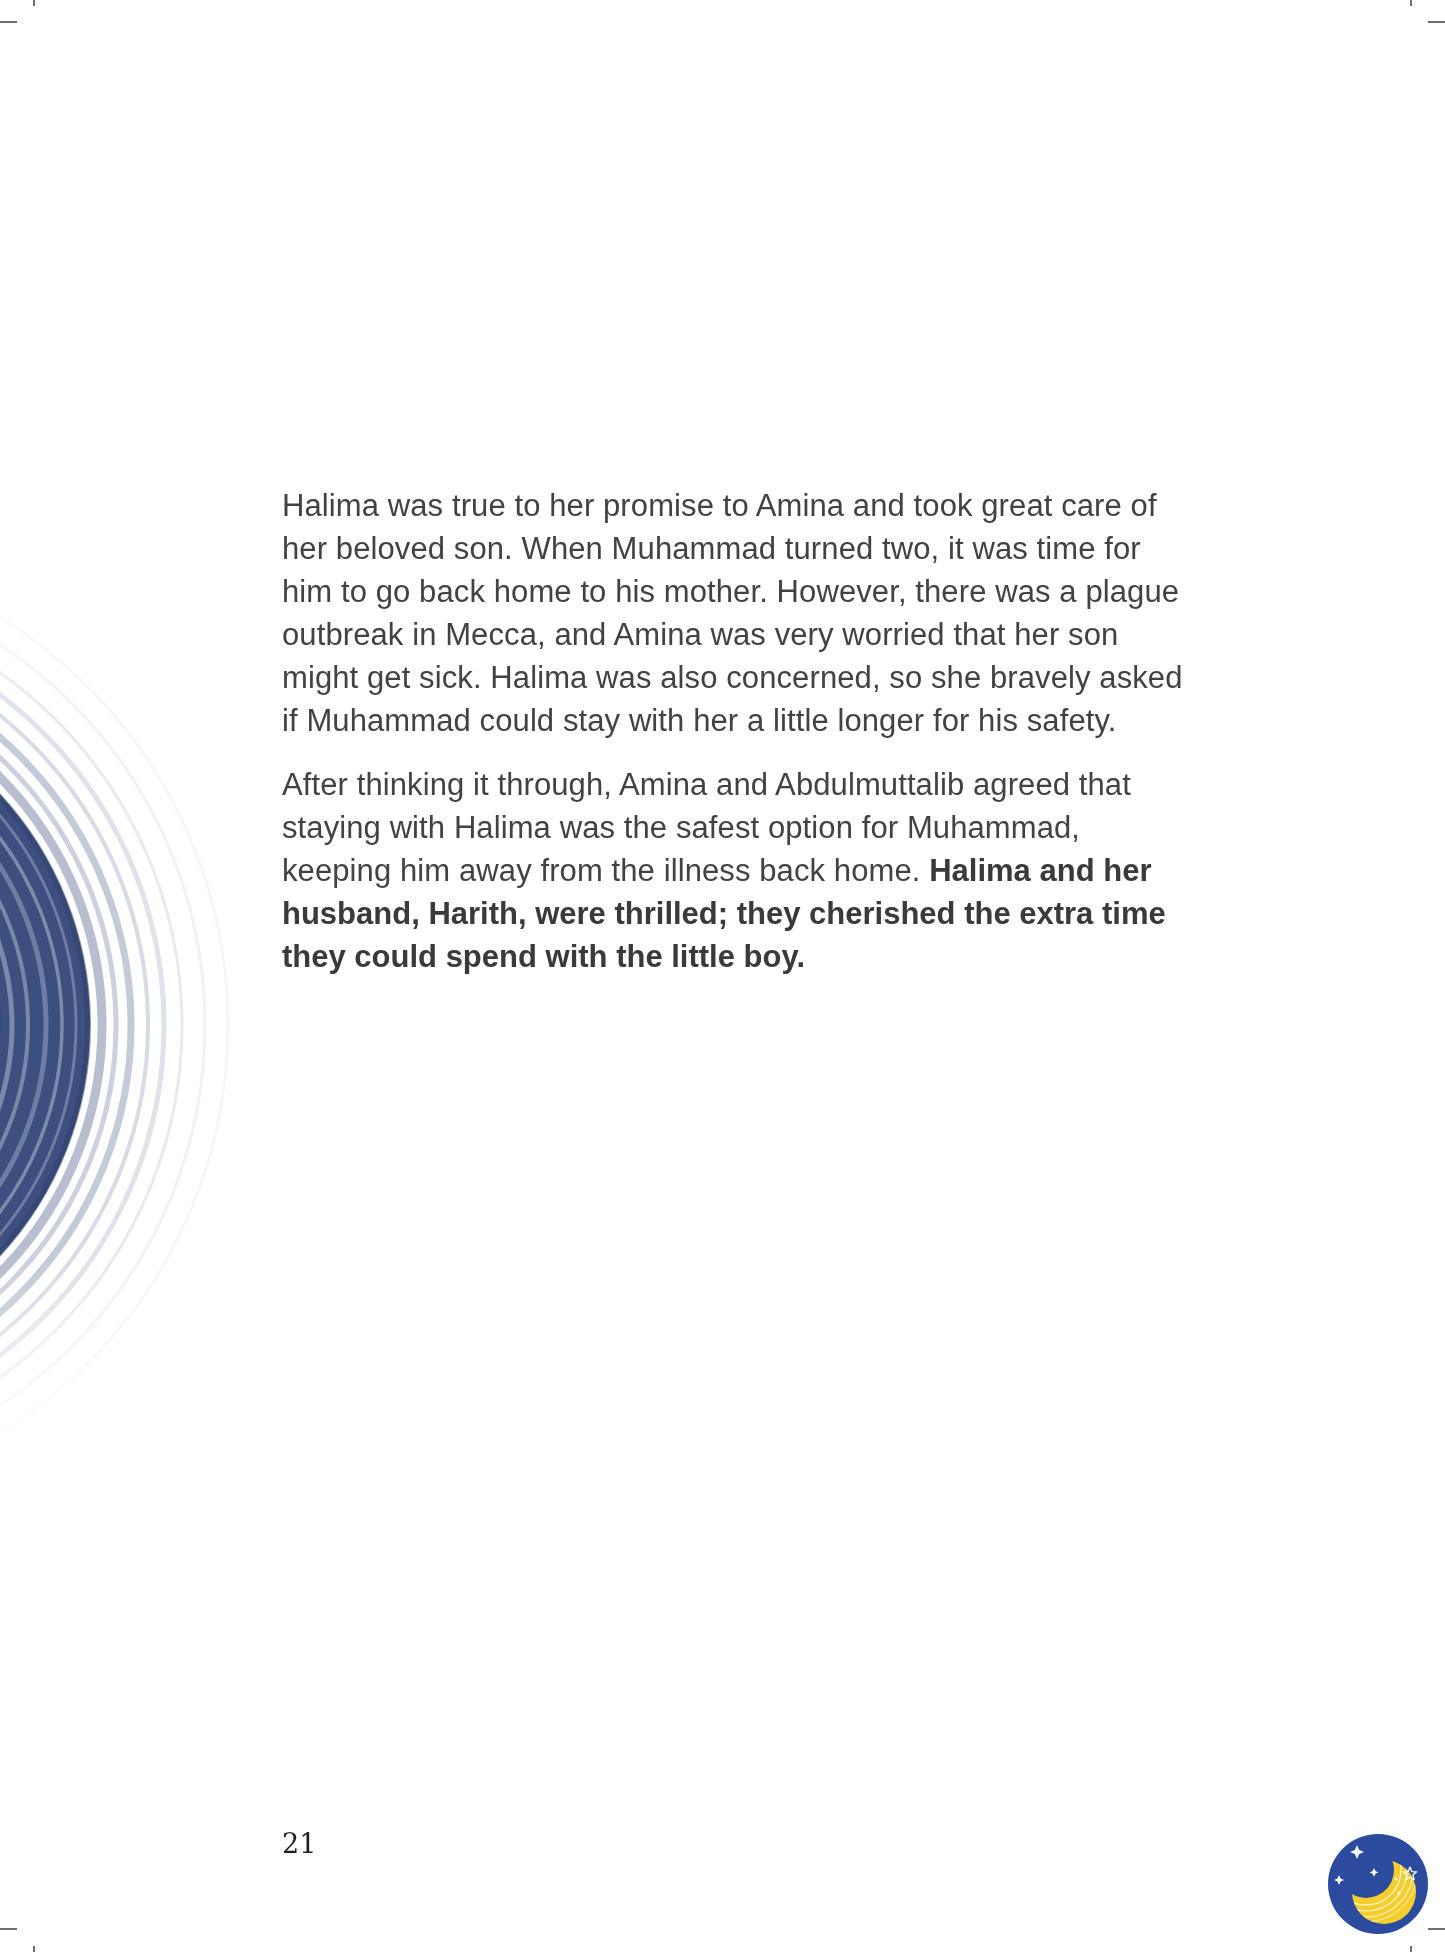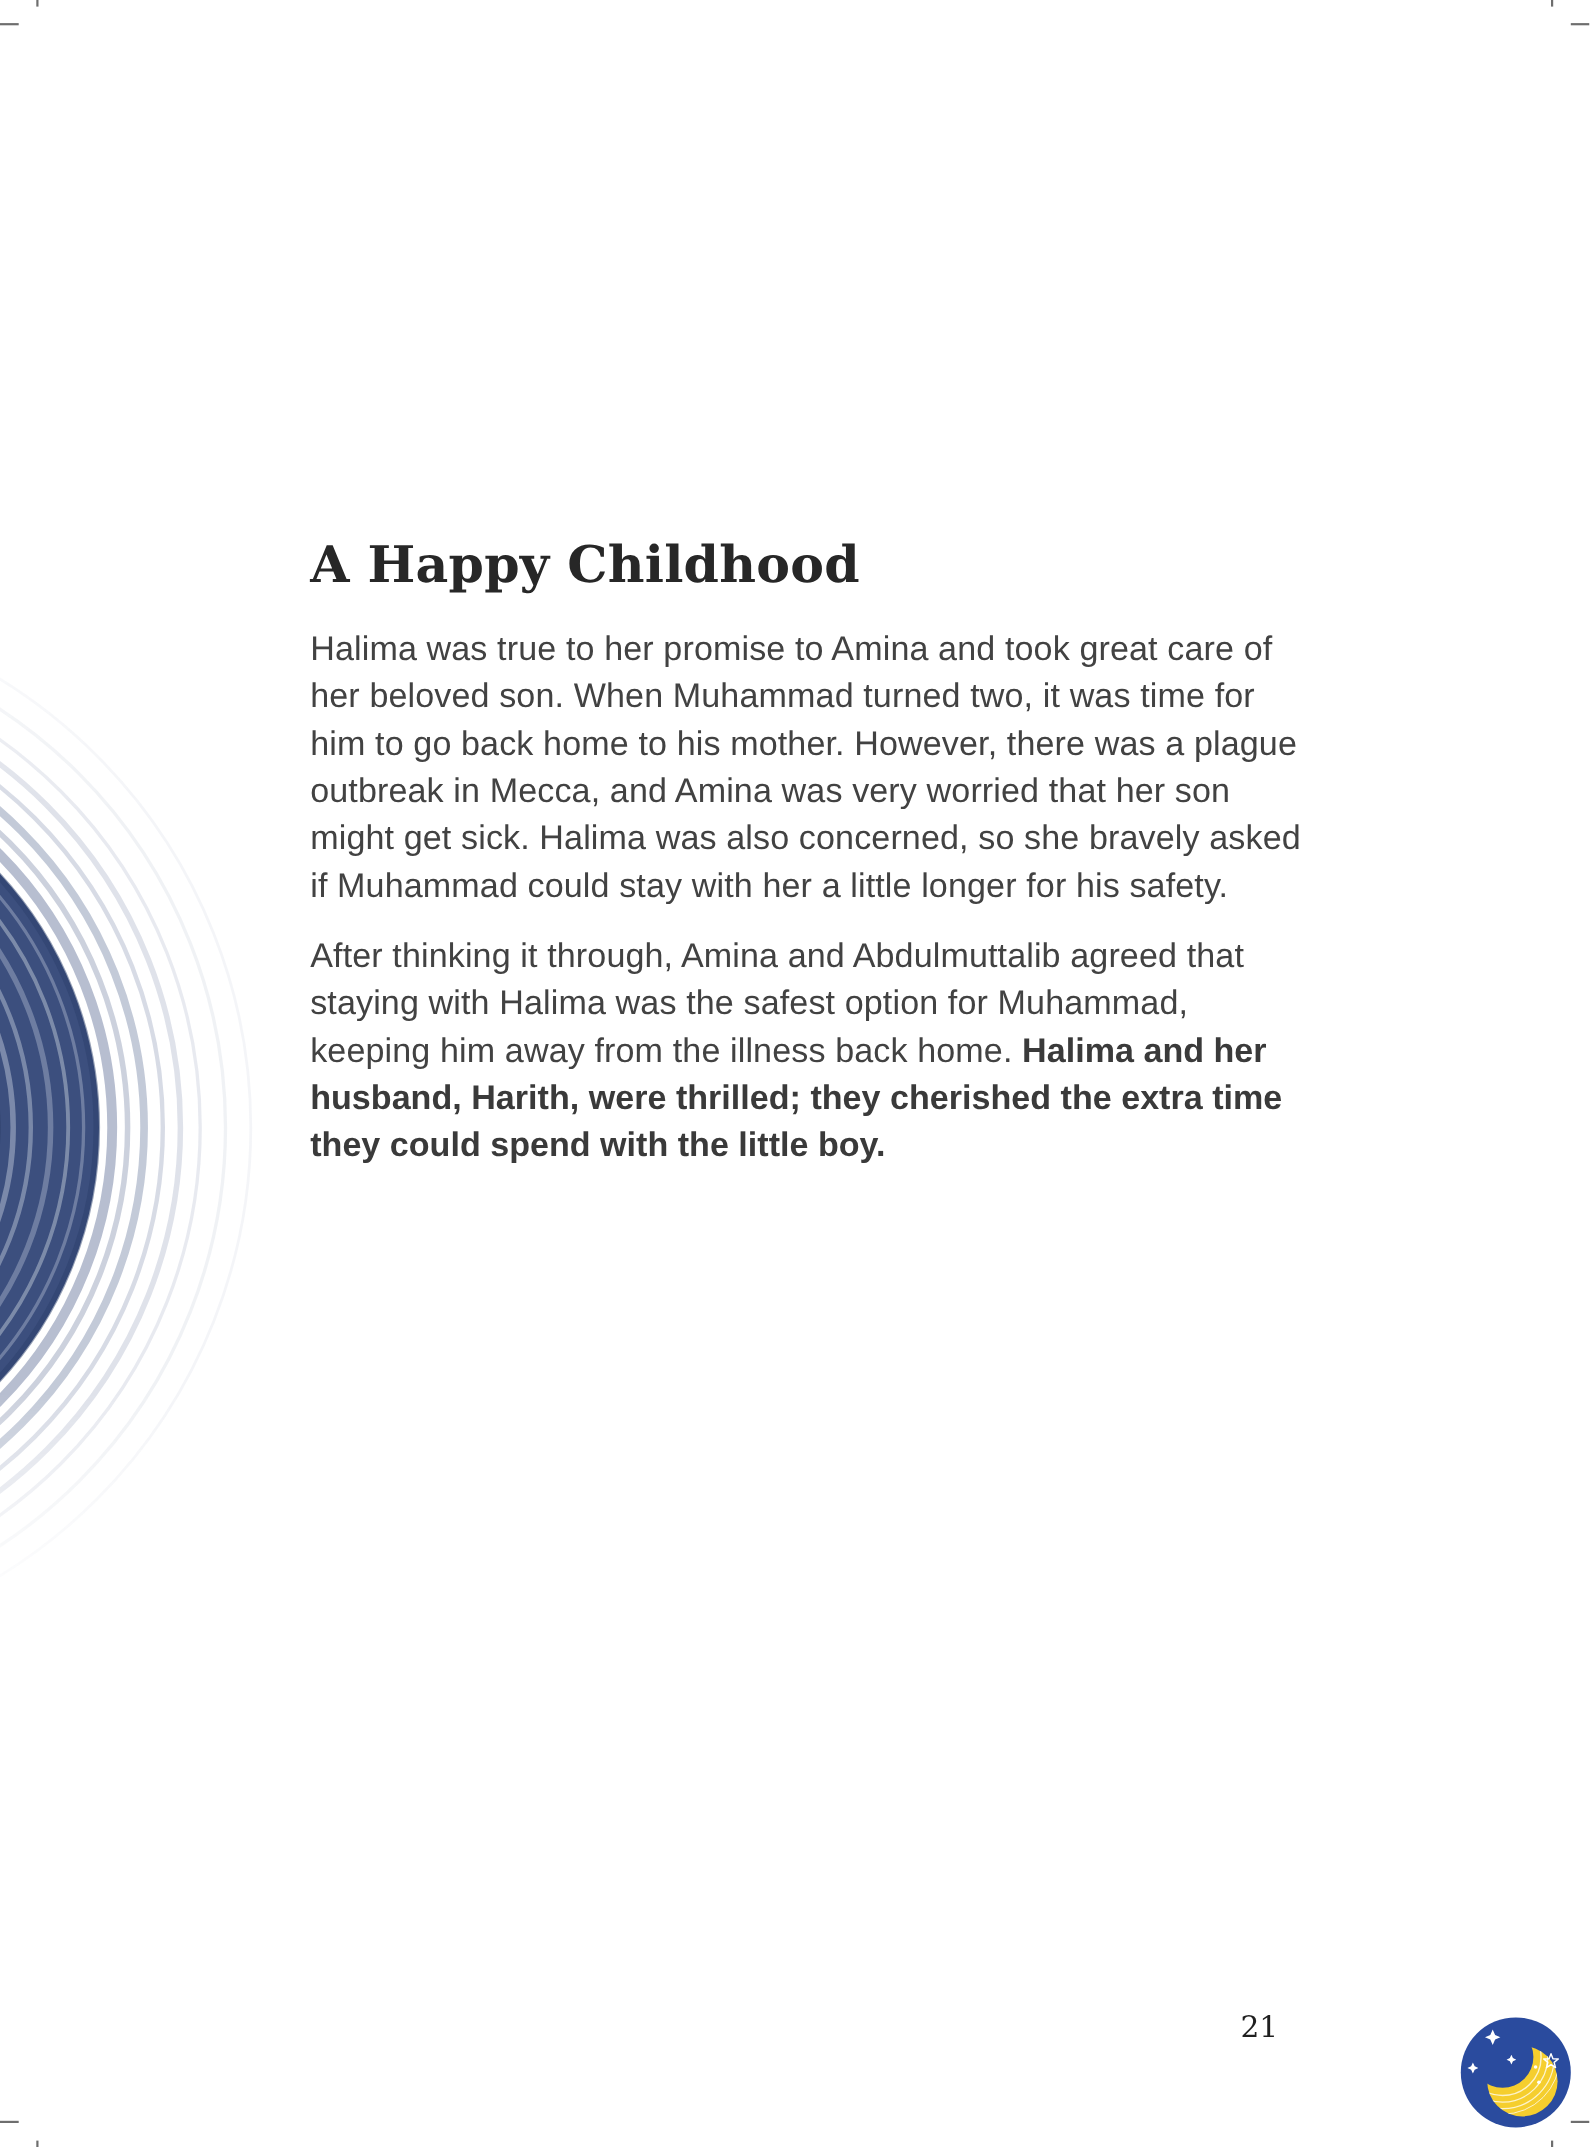--- a/index.html
+++ b/index.html
@@ -59,21 +59,21 @@
     font-weight: 700;
     color: #3a3a3a;
     letter-spacing: 0;
   }
 
   
   .page-number {
     position: absolute;
     left: 282px; top: 1828px;
     width: 880px;
-    text-align: right;
+    text-align: left;
     font-family: "DejaVu Serif", serif;
     font-size: 27px;
     color: #1f1f1f;
   }
   .moon-badge {
     position: absolute;
     left: 1326px; top: 1832px;
     width: 104px; height: 104px;
   }
 </style>
@@ -124,21 +124,20 @@
         <circle cx="-250" cy="585" r="398" stroke="#6b7a9e" stroke-width="4" opacity="0.27"></circle>
         <circle cx="-250" cy="585" r="414" stroke="#5f6f96" stroke-width="5" opacity="0.2"></circle>
         <circle cx="-250" cy="585" r="432" stroke="#7785a6" stroke-width="3" opacity="0.17"></circle>
         <circle cx="-250" cy="585" r="455" stroke="#8592b0" stroke-width="3" opacity="0.12"></circle>
         <circle cx="-250" cy="585" r="478" stroke="#93a0ba" stroke-width="2.5" opacity="0.1"></circle>
       </g>
     </svg>
   </div>
 
   <div class="content">
-    <h1 class="page-title">A Happy Childhood</h1>
     <p class="body-para"><span>Halima was true to her promise to Amina and took great care of her beloved son. When Muhammad turned two, it was time for him to go back home to his mother. However, there was a plague outbreak in Mecca, and Amina was very worried that her son might get sick. Halima was also concerned, so she bravely asked if Muhammad could stay with her a little longer for his safety.</span></p>
     <p class="body-para"><span>After thinking it through, Amina and Abdulmuttalib agreed that staying with Halima was the safest option for Muhammad, keeping him away from the illness back home. </span><span class="bold">Halima and her husband, Harith, were thrilled; they cherished the extra time they could spend with the little boy.</span></p>
   </div>
 
   <div class="page-number">21</div>
 
   <div class="moon-badge">
     <svg width="104" height="104" viewBox="0 0 104 104">
       <defs>
         <mask id="crescent">

